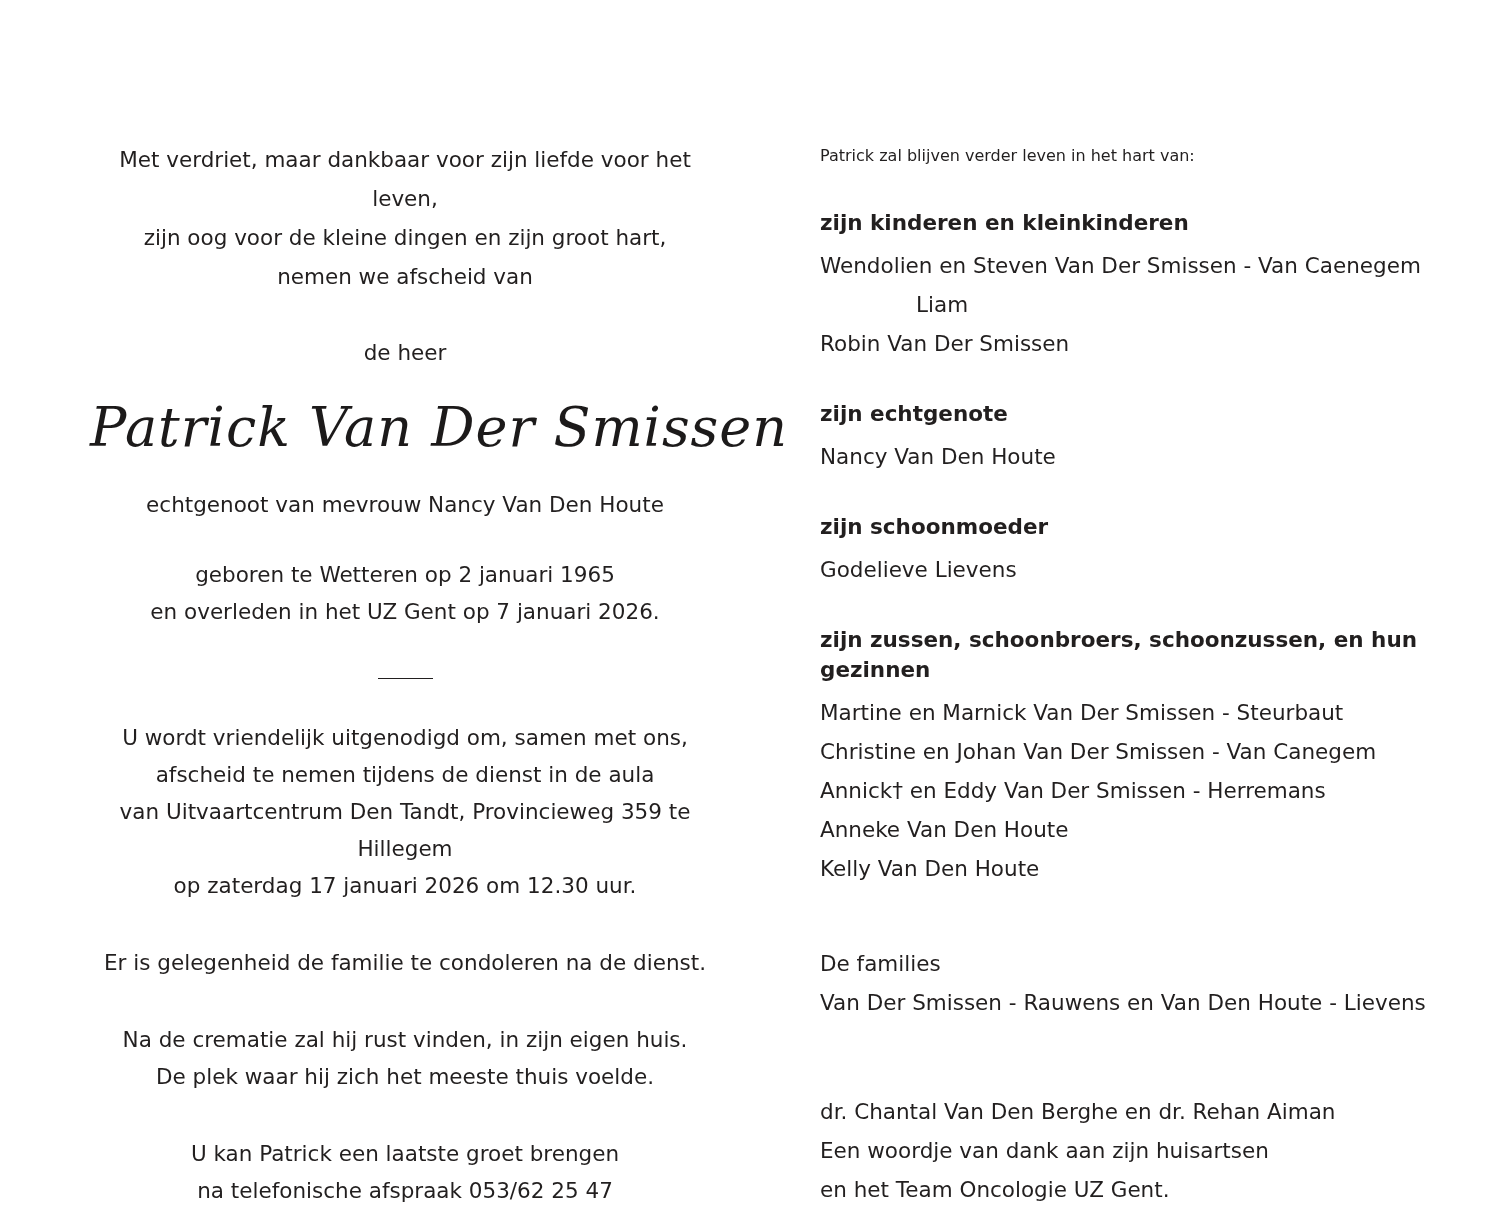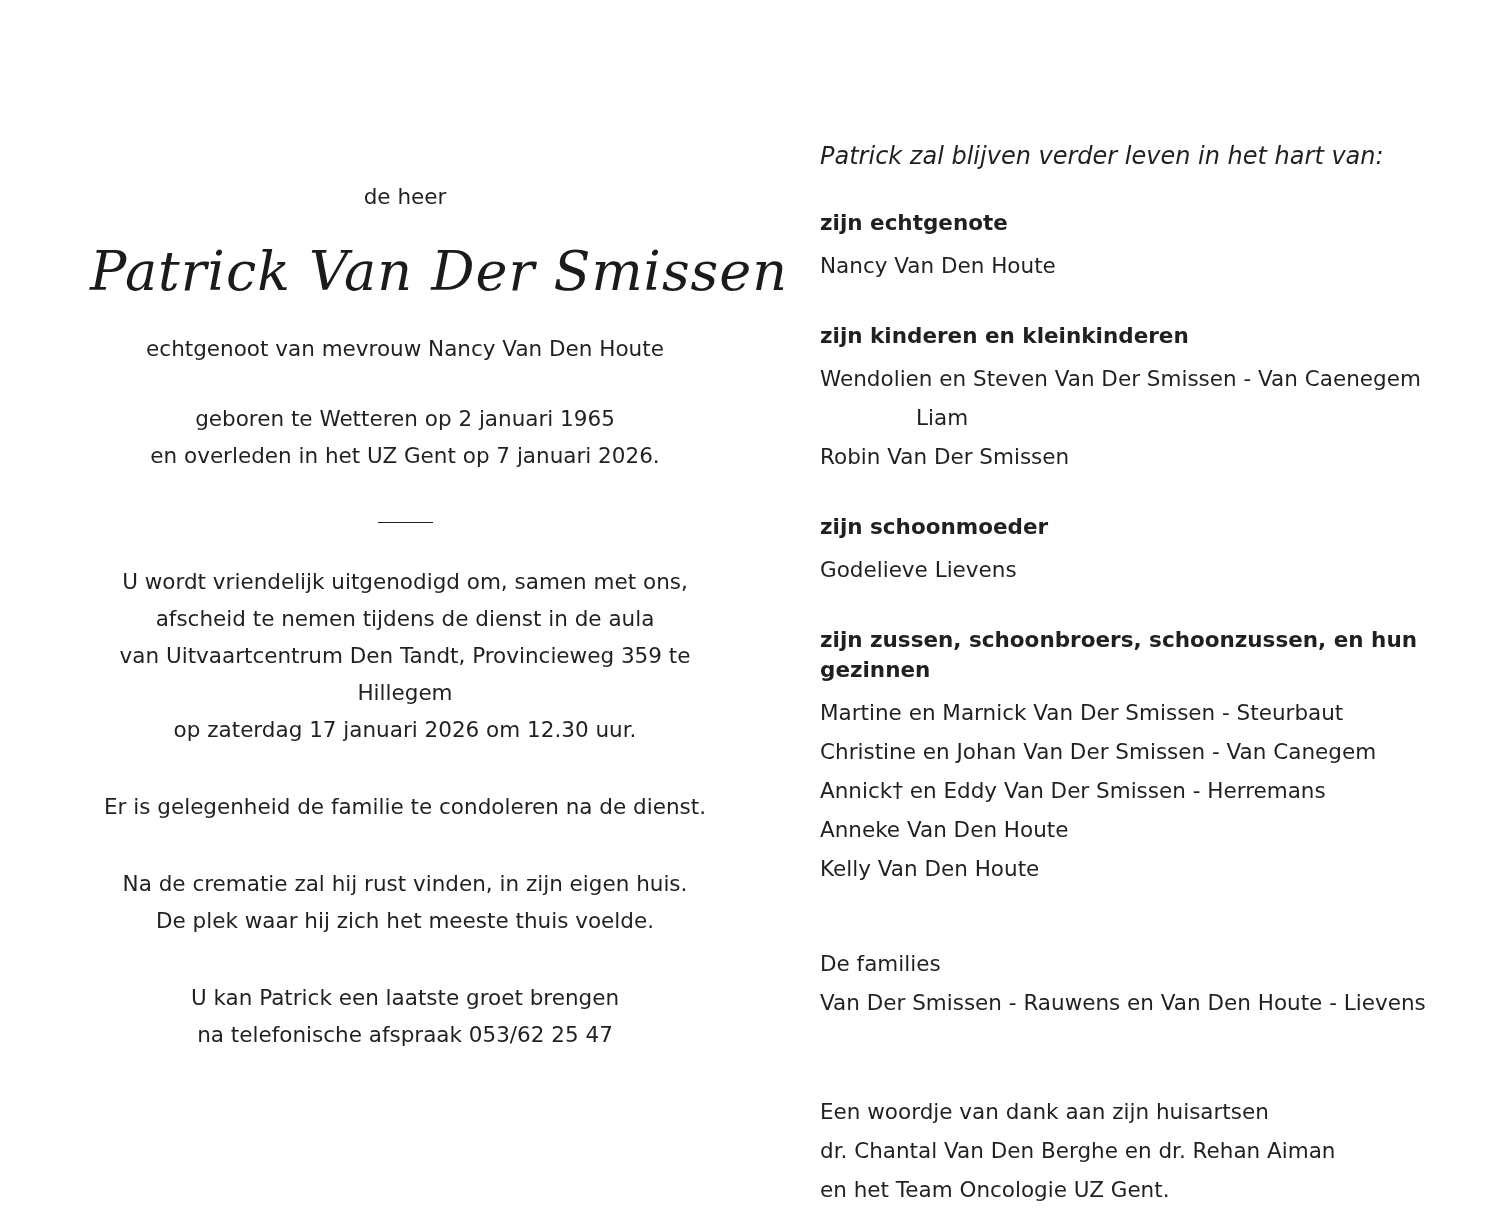--- a/index.html
+++ b/index.html
@@ -80,23 +80,22 @@
     line-height: 37px;
     margin-top: 40px;
   }
   .bold {
     font-weight: 400;
     margin-top: 8px;
   }
 
   
   .r-intro {
-    font-size: 24px;
+    font-size: 16px;
     line-height: 32px;
-    font-style: italic;
   }
   .r-head {
     font-size: 21.5px;
     font-weight: 700;
     line-height: 30px;
     margin-top: 36px;
   }
   .r-line {
     font-size: 21.5px;
     line-height: 39px;
@@ -114,20 +113,25 @@
     margin-top: 70px;
   }
 </style>
 </head>
 <body>
 
 <div class="page">
   <div class="columns">
 
     <div class="col-left">
+      <div class="lead">
+        <div>Met verdriet, maar dankbaar voor zijn liefde voor het leven,</div>
+        <div>zijn oog voor de kleine dingen en zijn groot hart,</div>
+        <div>nemen we afscheid van</div>
+      </div>
 
       <div class="deheer">de heer</div>
 
       <div class="name">Patrick Van Der Smissen</div>
 
       <div class="spouse">echtgenoot van mevrouw Nancy Van Den Houte</div>
 
       <div class="dates">
         <div>geboren te Wetteren op 2 januari 1965</div>
         <div>en overleden in het UZ Gent op 7 januari 2026.</div>
@@ -156,32 +160,32 @@
         <div>na telefonische afspraak 053/62 25 47</div>
       </div>
     </div>
 
     <div class="col-right">
       <div class="r-intro">Patrick zal blijven verder leven in het hart van:</div>
 
       <div>
 
         <div>
-          <div class="r-head">zijn echtgenote</div>
-          <div class="r-block-gap">
-            <div class="r-line">Nancy Van Den Houte</div>
-          </div>
-        </div>
-
-        <div>
           <div class="r-head">zijn kinderen en kleinkinderen</div>
           <div class="r-block-gap">
             <div class="r-line">Wendolien en Steven Van Der Smissen - Van Caenegem</div>
             <div class="r-line indent">Liam</div>
             <div class="r-line">Robin Van Der Smissen</div>
+          </div>
+        </div>
+
+        <div>
+          <div class="r-head">zijn echtgenote</div>
+          <div class="r-block-gap">
+            <div class="r-line">Nancy Van Den Houte</div>
           </div>
         </div>
 
         <div>
           <div class="r-head">zijn schoonmoeder</div>
           <div class="r-block-gap">
             <div class="r-line">Godelieve Lievens</div>
           </div>
         </div>
 
@@ -196,20 +200,20 @@
           </div>
         </div>
       </div>
 
       <div class="r-families">
         <div class="r-line">De families</div>
         <div class="r-line">Van Der Smissen - Rauwens en Van Den Houte - Lievens</div>
       </div>
 
       <div class="r-thanks">
+        <div class="r-line">dr. Chantal Van Den Berghe en dr. Rehan Aiman</div>
         <div class="r-line">Een woordje van dank aan zijn huisartsen</div>
-        <div class="r-line">dr. Chantal Van Den Berghe en dr. Rehan Aiman</div>
         <div class="r-line">en het Team Oncologie UZ Gent.</div>
       </div>
     </div>
 
   </div>
 </div>
 
 </body></html>

